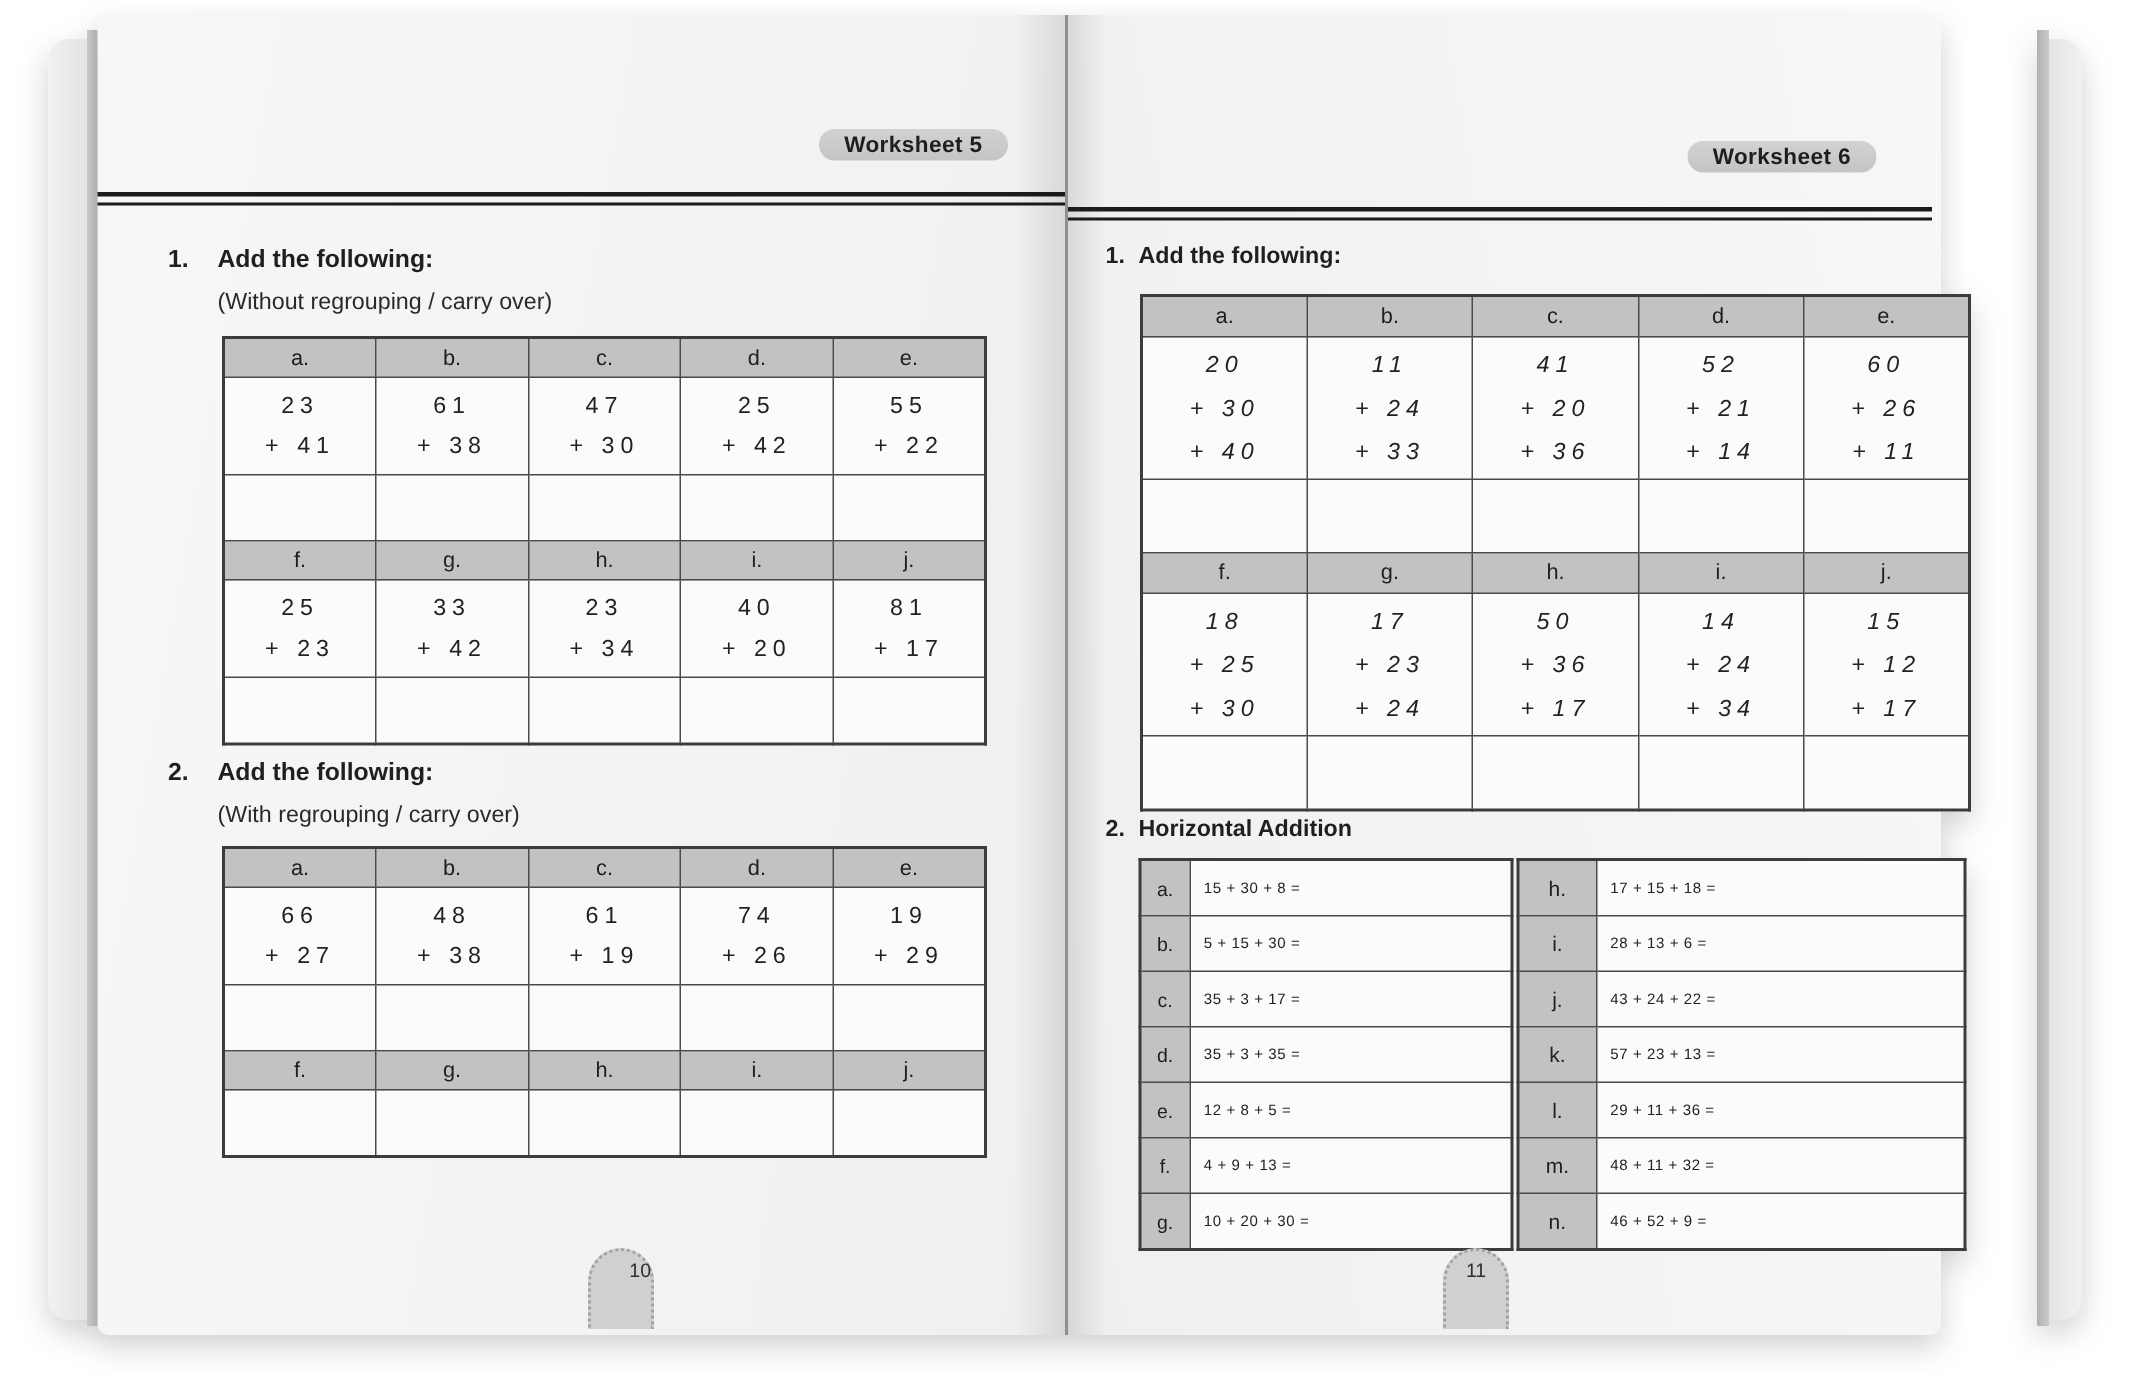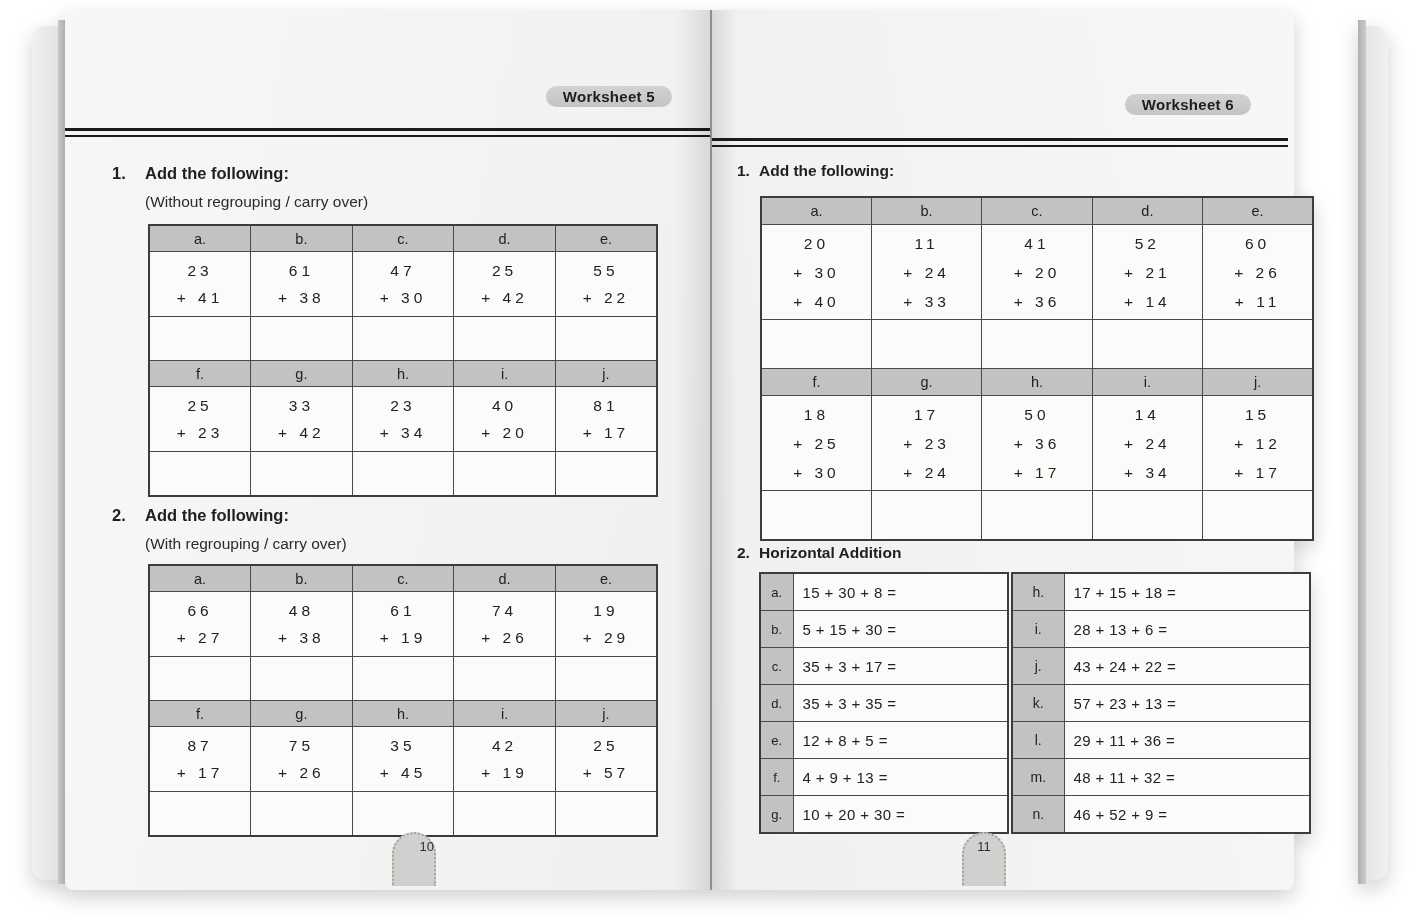--- a/index.html
+++ b/index.html
@@ -47,28 +47,28 @@
   td{border:1px solid #4a4a48;text-align:center;vertical-align:middle;padding:0;}
   .vt{border:2px solid #3c3c3a;}
   .hrow td{background:#c2c2c0;height:25px;font-size:14.5px;color:#1f1f1f;}
   .prow td{vertical-align:middle;}
   .ln{font-size:15.5px;letter-spacing:4px;line-height:27px;color:#222220;}
   .vt-l{width:510px;}
   .vt-l .prow td{height:64px;}
   .vt-l .arow td{height:43px;}
   .vt-r{width:554px;}
   .vt-r .hrow td{height:26px;}
-  .vt-r .prow td{height:94px;}
+  .vt-r .prow td{height:94px;font-style:italic;}
   .vt-r .ln{line-height:29px;}
   .vt-r .arow td{height:48px;}
 
   .ht{border:2px solid #3c3c3a;}
   .ht td{height:36px;}
   .ht .lcell{background:#c2c2c0;font-size:14px;color:#1f1f1f;}
-  .ht .ecell{text-align:left;padding-left:9px;font-size:15px;color:#222220;letter-spacing:0.4px;}
+  .ht .ecell{text-align:left;padding-left:9px;font-size:10px;color:#222220;letter-spacing:0.4px;}
   .ht-left{left:47px;width:248px;}
   .ht-left .lcell{font-size:13px;}
   .ht-right{left:299px;width:298px;}
 
   .ptab{position:absolute;bottom:4px;width:44px;height:54px;background:#d0d0ce;
         border:2px dotted #a2a2a0;border-bottom:none;border-radius:22px 22px 0 0;
         text-align:center;font-size:13px;color:#2e2e2e;box-sizing:border-box;padding-top:5px;}
   .page-left .ptab{left:327px;text-align:right;}
   .page-right .ptab{left:250px;}
 </style>
@@ -211,42 +211,20 @@
             <td></td>
             <td></td>
             <td></td>
       </tr>
       <tr class="hrow">
         <td>f.</td>
         <td>g.</td>
         <td>h.</td>
         <td>i.</td>
         <td>j.</td>
-      </tr>
-      <tr class="prow">
-        <td>
-              <div class="ln">87</div>
-              <div class="ln">+ 17</div>
-            </td>
-        <td>
-              <div class="ln">75</div>
-              <div class="ln">+ 26</div>
-            </td>
-        <td>
-              <div class="ln">35</div>
-              <div class="ln">+ 45</div>
-            </td>
-        <td>
-              <div class="ln">42</div>
-              <div class="ln">+ 19</div>
-            </td>
-        <td>
-              <div class="ln">25</div>
-              <div class="ln">+ 57</div>
-            </td>
       </tr>
       <tr class="arow">
         <td></td>
             <td></td>
             <td></td>
             <td></td>
             <td></td>
       </tr>
     </tbody>
       </table>

